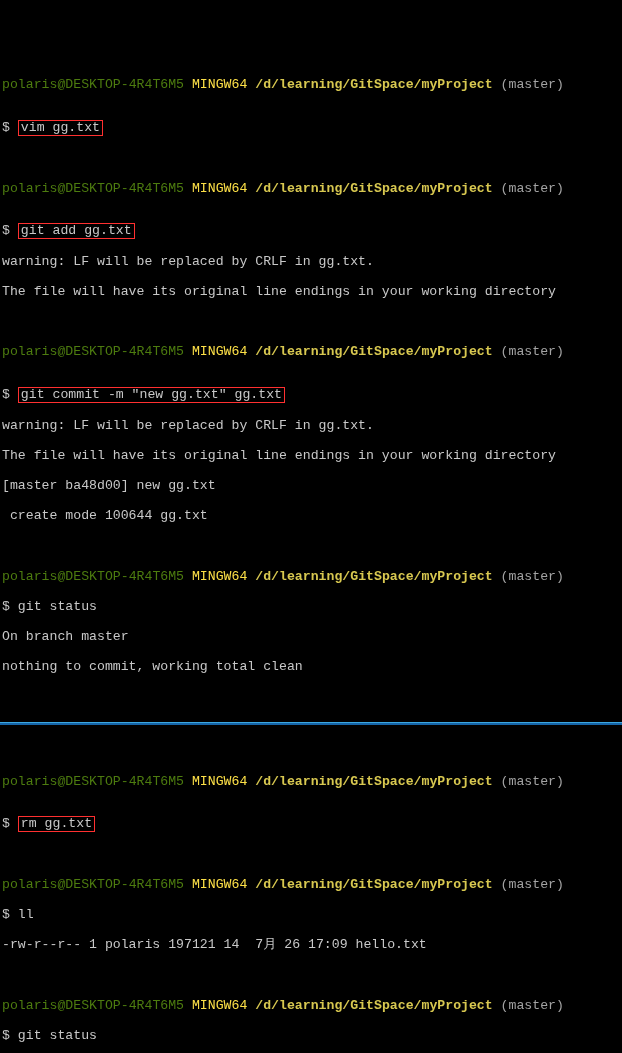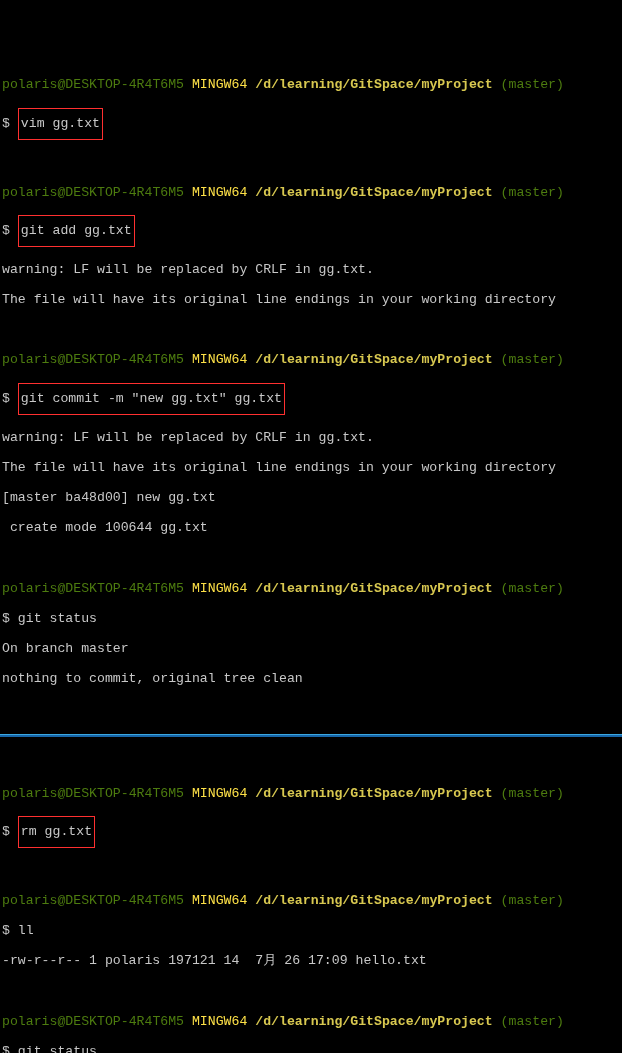--- a/index.html
+++ b/index.html
@@ -12,27 +12,28 @@
     color: #c0c0c0;
     width: 622px;
     white-space: pre;
   }
   .term {
     padding: 2px 2px;
   }
   .green  { color: #4d7c0f; }
   .purple { color: #fde047; }
   .yellow { color: #d8c850; font-weight: bold; }
-  .cyan   { color: #4d7c0f; }
+  .cyan   { color: #a3a3a3; }
   .white  { color: #c8c8c8; }
   .highlight {
     border: 1.5px solid #ff3030;
-    padding: 8px 2px;
+    padding: 0 2px;
     display: inline-block;
     line-height: 14px;
+    margin-top: 12px;
   }
   .divider {
     height: 2px;
     background: #1565a8;
     border-top: 1px solid #3ba7e0;
     margin: 1px 0;
   }
 </style>
 </head>
 <body>
@@ -51,21 +52,21 @@
 <div><span class="green">polaris</span><span class="green">@</span><span class="green">DESKTOP-4R4T6M5</span><span class="purple"> MINGW64 </span><span class="yellow">/d/learning/GitSpace/myProject</span><span class="cyan"> (master)</span></div>
 <div><span class="white">$ </span><span class="highlight"><span class="white">git commit -m "new gg.txt" gg.txt</span></span></div>
 <div class="white">warning: LF will be replaced by CRLF in gg.txt.</div>
 <div class="white">The file will have its original line endings in your working directory</div>
 <div class="white">[master ba48d00] new gg.txt</div>
 <div class="white"> create mode 100644 gg.txt</div>
 <div> </div>
 <div><span class="green">polaris</span><span class="green">@</span><span class="green">DESKTOP-4R4T6M5</span><span class="purple"> MINGW64 </span><span class="yellow">/d/learning/GitSpace/myProject</span><span class="cyan"> (master)</span></div>
 <div><span class="white">$ </span><span class="white">git status</span></div>
 <div class="white">On branch master</div>
-<div class="white">nothing to commit, original tree clean</div>
+<div class="white">nothing to commit, working total clean</div>
 </div>
 
 <div class="divider"></div>
 
 <div class="term">
 <div><span class="green">polaris</span><span class="green">@</span><span class="green">DESKTOP-4R4T6M5</span><span class="purple"> MINGW64 </span><span class="yellow">/d/learning/GitSpace/myProject</span><span class="cyan"> (master)</span></div>
 <div><span class="white">$ </span><span class="highlight"><span class="white">rm gg.txt</span></span></div>
 <div> </div>
 <div><span class="green">polaris</span><span class="green">@</span><span class="green">DESKTOP-4R4T6M5</span><span class="purple"> MINGW64 </span><span class="yellow">/d/learning/GitSpace/myProject</span><span class="cyan"> (master)</span></div>
 <div><span class="white">$ </span><span class="white">ll</span></div>

